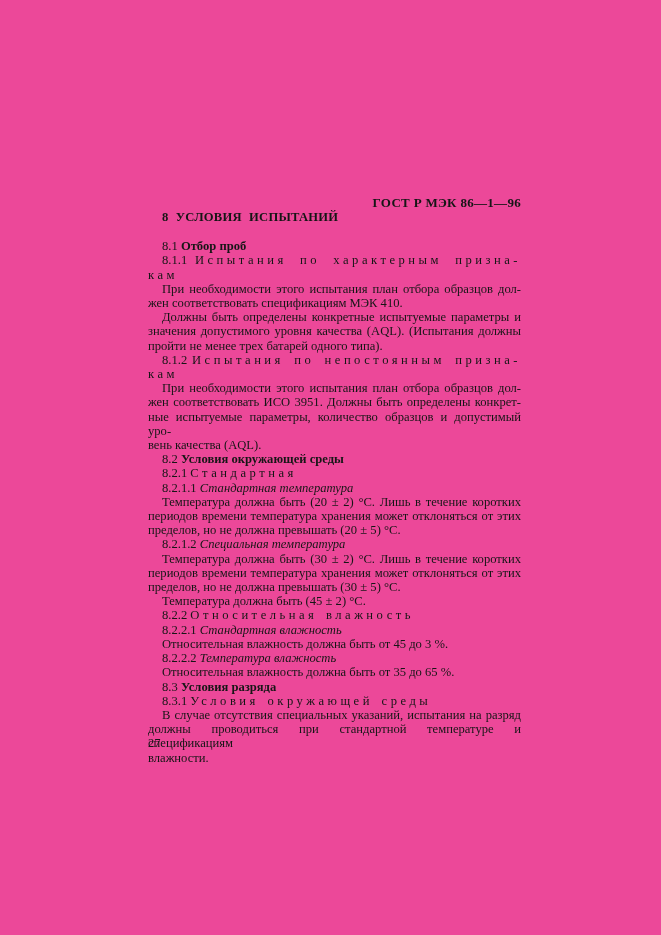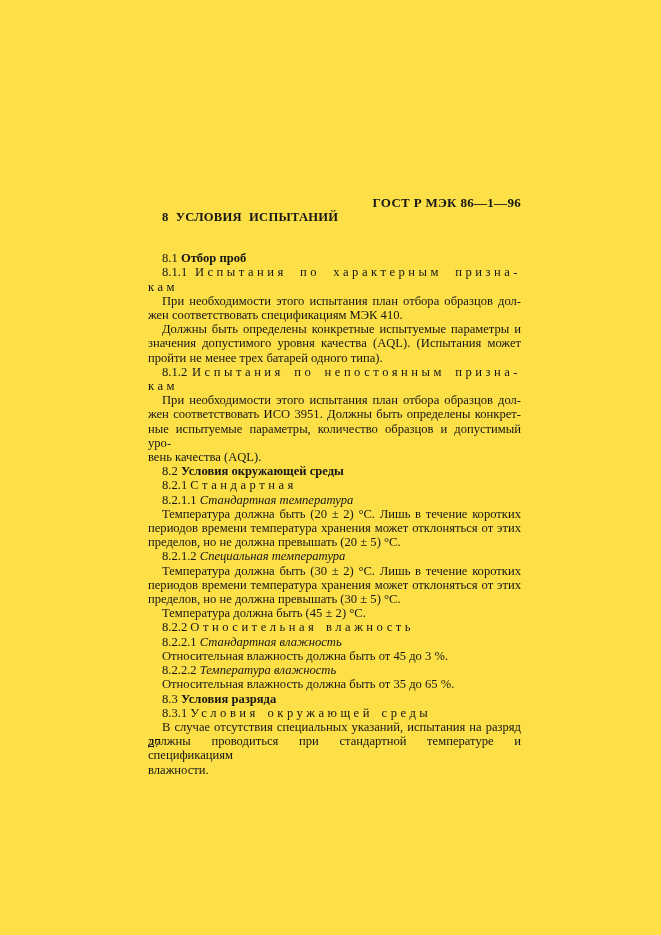--- a/index.html
+++ b/index.html
@@ -1,40 +1,40 @@
 <!DOCTYPE html>
 <html><head>
 <meta charset="utf-8">
 <title>GOST scan page</title>
 <style>
   html,body { margin:0; padding:0; background:#ffffff; }
   .page {
     position:relative;
     width:661px; height:935px;
-    background:#fde047;
+    background:#ec4899;
     color:#161616;
     font-family:"Liberation Serif","DejaVu Serif",serif;
     overflow:hidden;
   }
   .running-head {
     position:absolute; top:195px; left:148px; width:373px;
     text-align:right;
     font-weight:bold; font-size:13px; letter-spacing:0.3px;
     white-space:nowrap;
   }
   .textcol {
     position:absolute; top:210px; left:148px; width:373px;
     font-size:12.6px; line-height:14.2px;
   }
   .pagenum {
     position:absolute; top:736px; left:148px; width:369px;
     font-size:12.5px;
   }
   .b { margin:0; }
-  .h1 { font-weight:bold; word-spacing:4px; margin-bottom:27px; text-indent:14px; letter-spacing:0.2px; }
+  .h1 { font-weight:bold; word-spacing:4px; margin-bottom:15px; text-indent:14px; letter-spacing:0.2px; }
   .ind { text-indent:14px; }
   .jl { text-align:justify; text-align-last:justify; }
   .hb .t { font-weight:bold; }
   .hi .t { font-style:italic; }
   .sp { letter-spacing:3.5px; word-spacing:2px;margin-top:28px; }
   .prefix { letter-spacing:normal; word-spacing:normal; }
   .pl { }
 </style>
 </head>
 <body>
@@ -43,21 +43,21 @@
   <div class="running-head">ГОСТ Р МЭК 86—1—96</div>
 
   <div class="textcol" id="textcol">
       <div class="b h1"><span>8 </span><span class="t">УСЛОВИЯ ИСПЫТАНИЙ</span></div>
       <div class="b ind hb"><span class="prefix">8.1 </span><span class="t">Отбор проб</span></div>
       <div class="b ind jl"><span class="prefix">8.1.1 </span><span class="sp">Испытания по характерным призна-</span></div>
       <div class="b"><span class="sp">кам</span></div>
       <div class="b pl ind jl">При необходимости этого испытания план отбора образцов дол-</div>
       <div class="b pl">жен соответствовать спецификациям МЭК 410.</div>
       <div class="b pl ind jl">Должны быть определены конкретные испытуемые параметры и</div>
-      <div class="b pl jl">значения допустимого уровня качества (AQL). (Испытания может</div>
+      <div class="b pl jl">значения допустимого уровня качества (AQL). (Испытания должны</div>
       <div class="b pl">пройти не менее трех батарей одного типа).</div>
       <div class="b ind jl"><span class="prefix">8.1.2 </span><span class="sp">Испытания по непостоянным призна-</span></div>
       <div class="b"><span class="sp">кам</span></div>
       <div class="b pl ind jl">При необходимости этого испытания план отбора образцов дол-</div>
       <div class="b pl jl">жен соответствовать ИСО 3951. Должны быть определены конкрет-</div>
       <div class="b pl jl">ные испытуемые параметры, количество образцов и допустимый уро-</div>
       <div class="b pl">вень качества (AQL).</div>
       <div class="b ind hb"><span class="prefix">8.2 </span><span class="t">Условия окружающей среды</span></div>
       <div class="b ind"><span class="prefix">8.2.1 </span><span class="sp">Стандартная</span></div>
       <div class="b ind hi"><span class="prefix">8.2.1.1 </span><span class="t">Стандартная температура</span></div>

